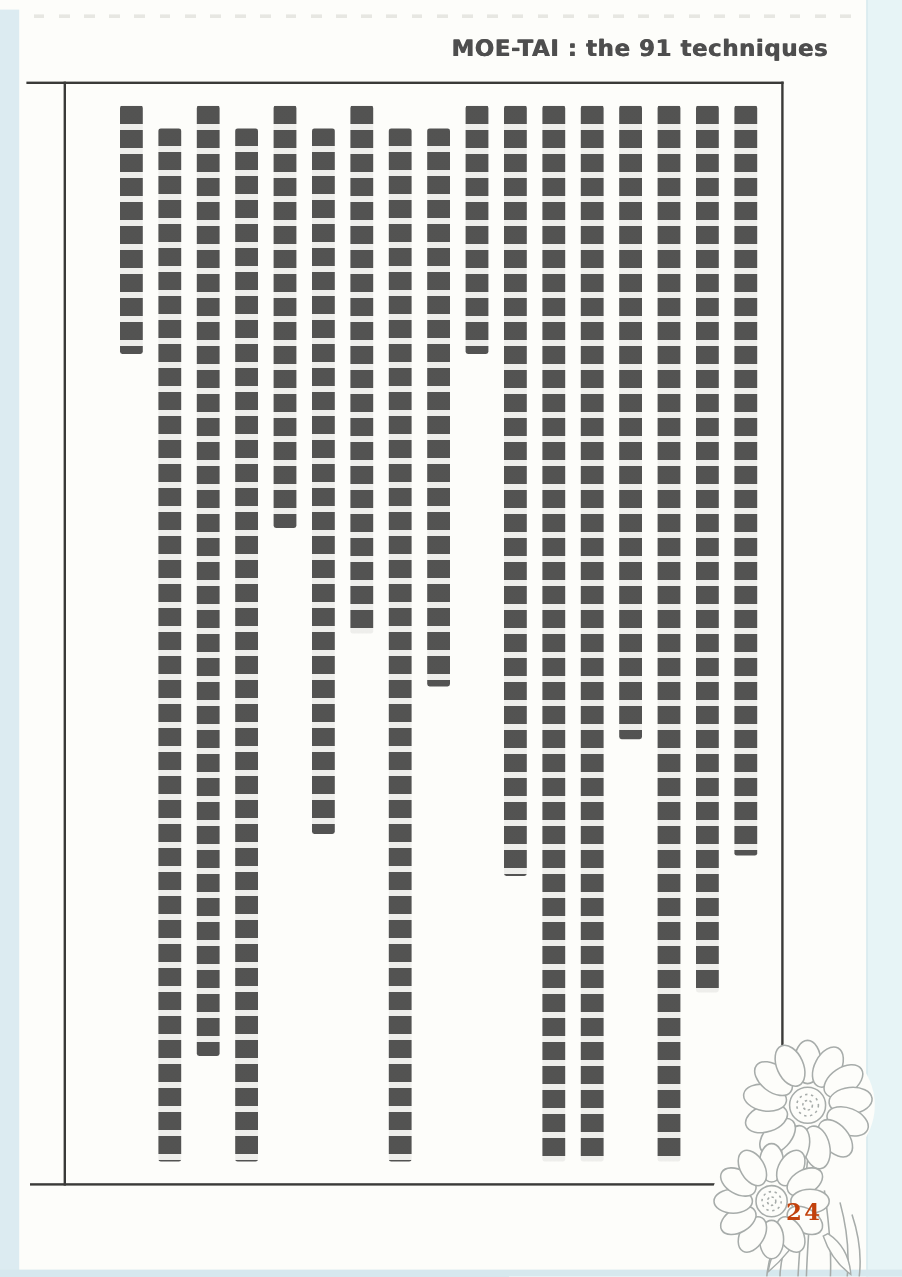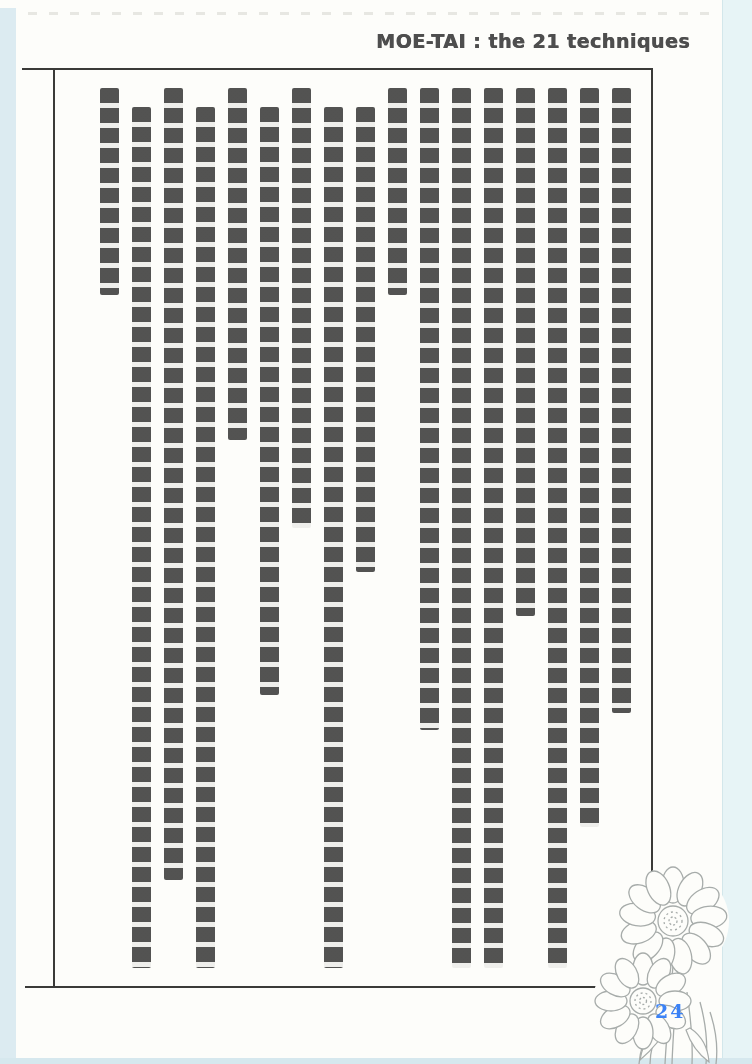--- a/index.html
+++ b/index.html
@@ -28,31 +28,31 @@
   .text-columns{position:absolute;top:88px;right:121px;width:544px;height:880px;}
   .t-col{
     position:absolute;width:19px;border-radius:2px;
     background:repeating-linear-gradient(to bottom,rgba(45,45,45,.82) 0 15px,rgba(45,45,45,.07) 15px 20px);
     filter:blur(.6px);
   }
   .flower{position:absolute;left:590px;top:852px;width:162px;height:212px;z-index:5;}
   .page-number{
     position:absolute;left:655px;top:1000px;z-index:6;
     font-family:"DejaVu Serif",serif;font-weight:bold;font-size:19px;
-    letter-spacing:2px;color:#3b82f6;
+    letter-spacing:2px;color:#c2410c;
   }
 </style>
 </head>
 <body>
 
 <div class="page">
 
   <div class="perforation"></div>
 
-  <div class="header-title">MOE-TAI : the 21 techniques</div>
+  <div class="header-title">MOE-TAI : the 91 techniques</div>
 
   <div class="rule-top"></div>
   <div class="frame-left"></div>
   <div class="frame-right"></div>
   <div class="frame-bottom"></div>
 
   <div class="text-columns" title="Vertical Japanese text (redacted)">
       <div class="t-col" style="right: 0px; top: 0%; height: 71%;"></div>
       <div class="t-col" style="right: 32px; top: 0%; height: 84%;"></div>
       <div class="t-col" style="right: 64px; top: 0%; height: 100%;"></div>

